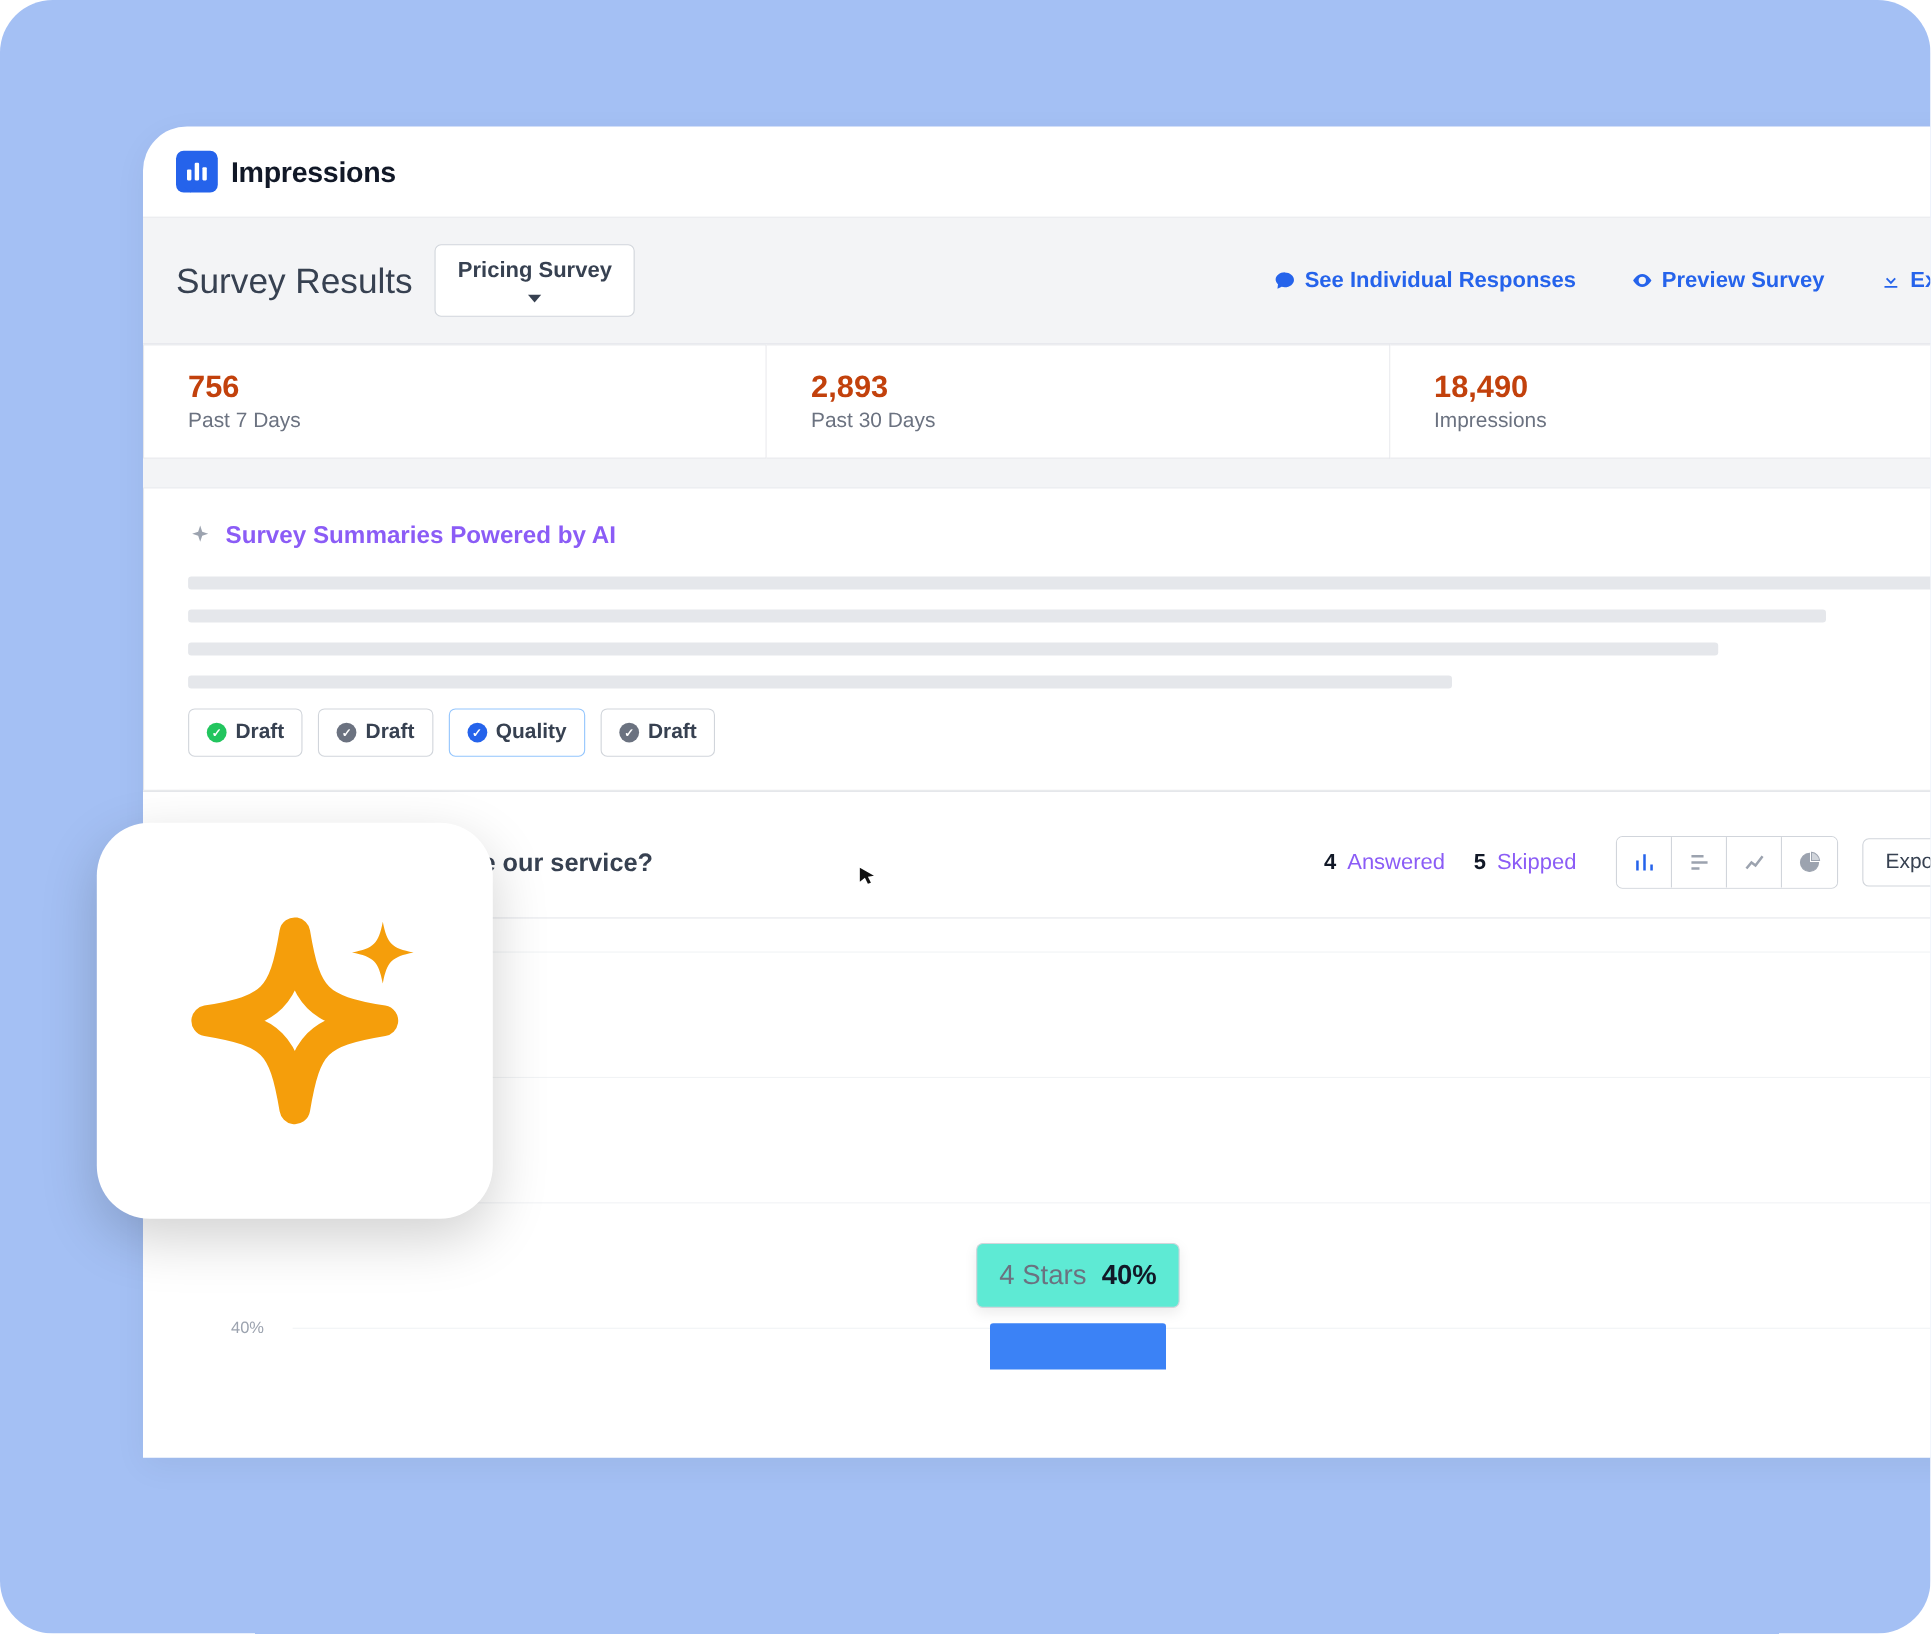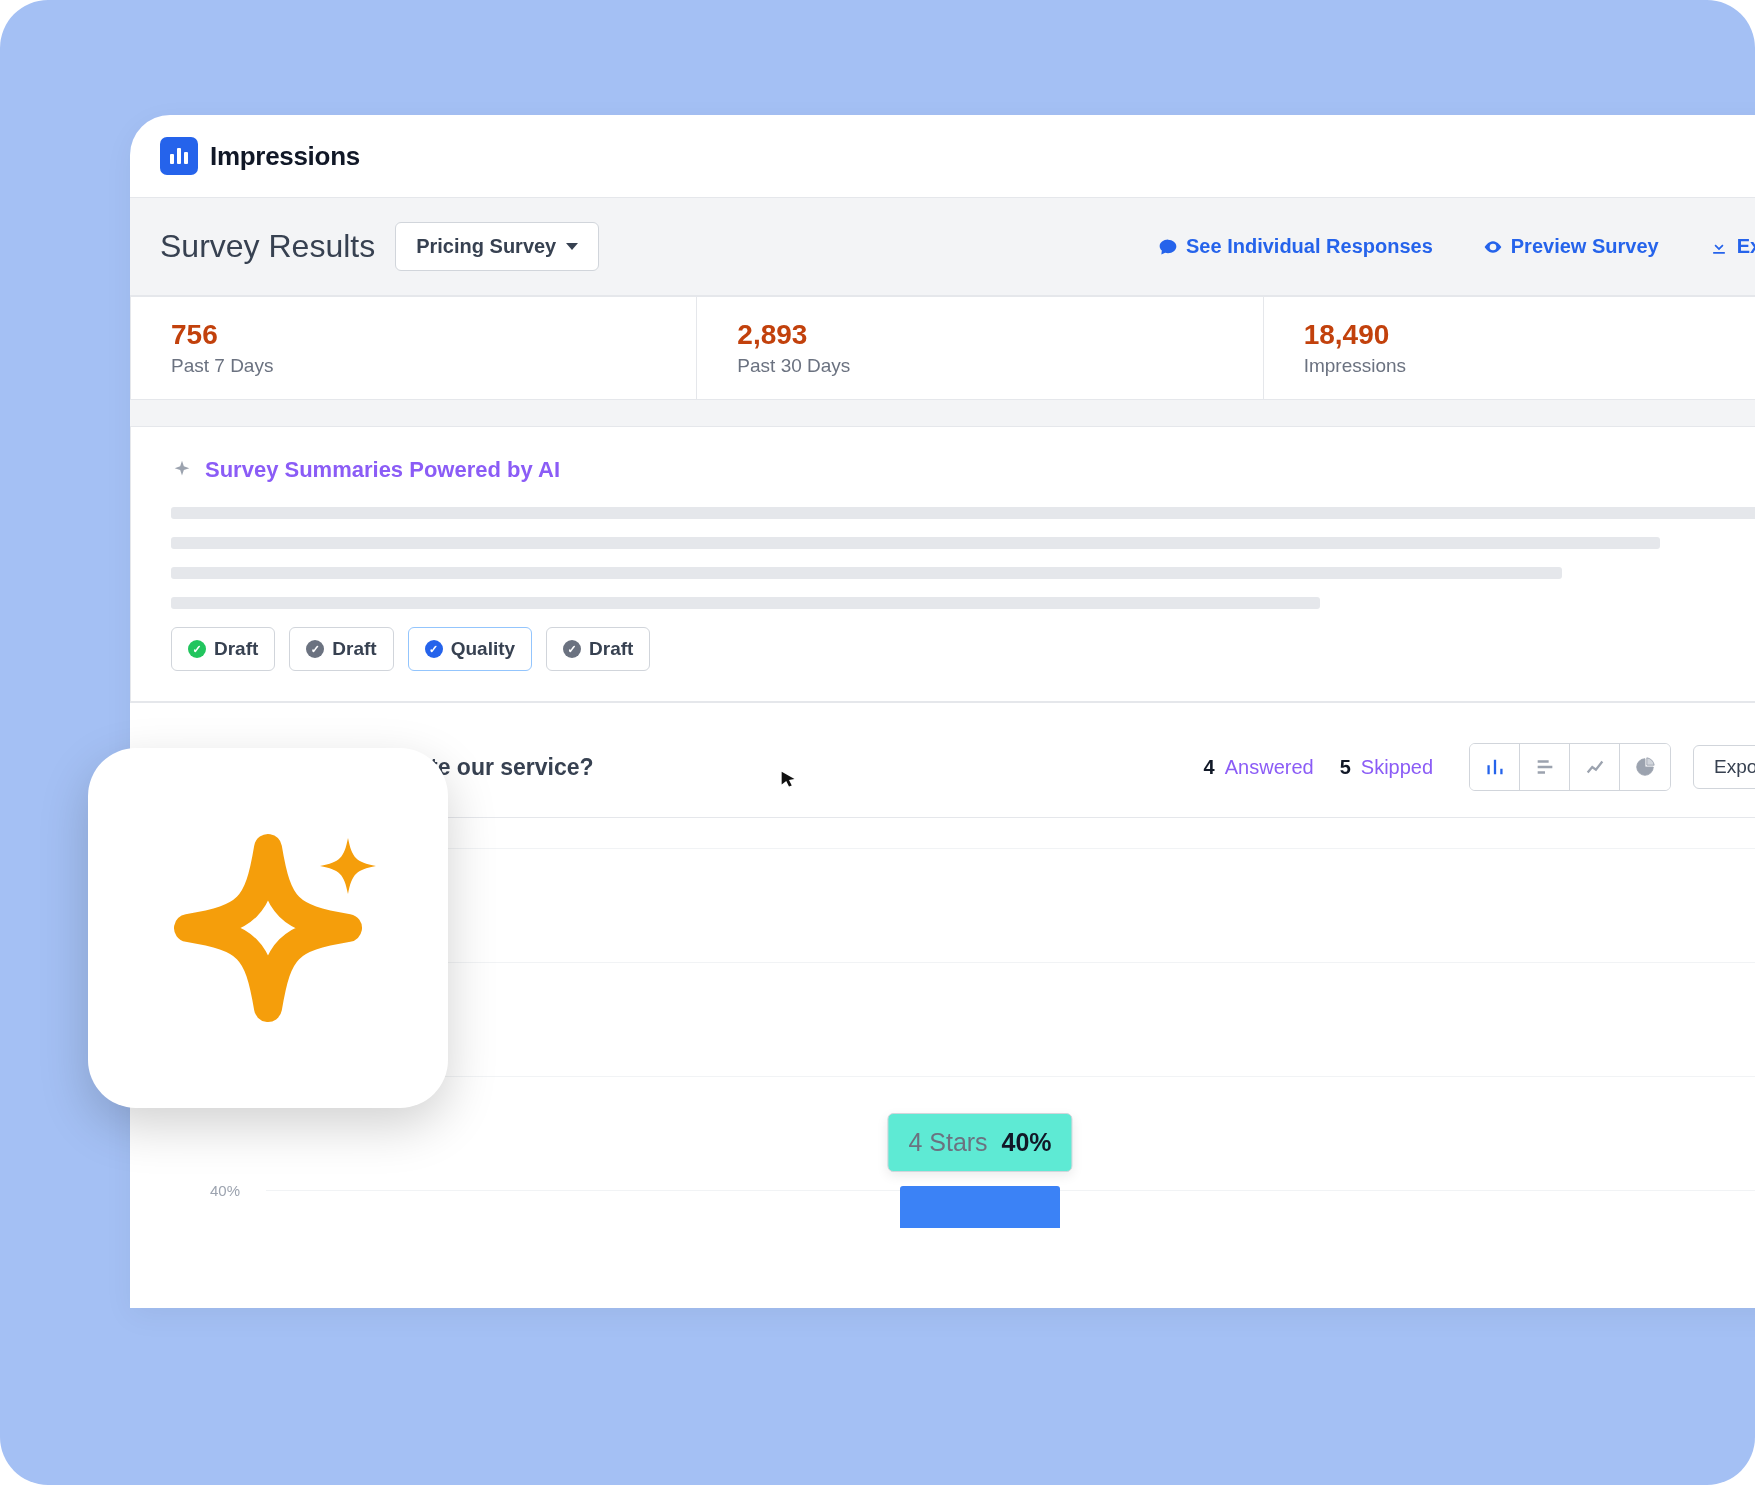--- a/index.html
+++ b/index.html
@@ -48,21 +48,21 @@
   .subhead {
     background:#f3f4f6;
     padding: 24px 30px;
     display:flex; align-items:center; gap:20px;
     border-bottom:1px solid #e5e7eb;
   }
   .page-title { font-size: 32px; font-weight: 500; color:#374151; }
   .dropdown {
     background:#fff; border:1px solid #d1d5db; border-radius:6px;
     padding: 12px 20px; font-size:20px; font-weight:700; color:#374151;
-    display:flex; align-items:center; gap:10px; cursor:pointer;
+    display:flex; align-items:center; gap:10px; cursor:pointer;flex-direction:column;
   }
   .chev { width:0;height:0;border-left:6px solid transparent;border-right:6px solid transparent;border-top:7px solid #374151; }
   .spacer { flex:1; }
   .tlink { color:#2563eb; font-size:20px; font-weight:600; display:flex; align-items:center; gap:8px; cursor:pointer; margin-left:30px; }
   .stats {
     display:flex; background:#f3f4f6; padding: 0 0 26px 0;
   }
   .stat {
     background:#fff; border:1px solid #e5e7eb;
     padding: 22px 40px; flex:1;

